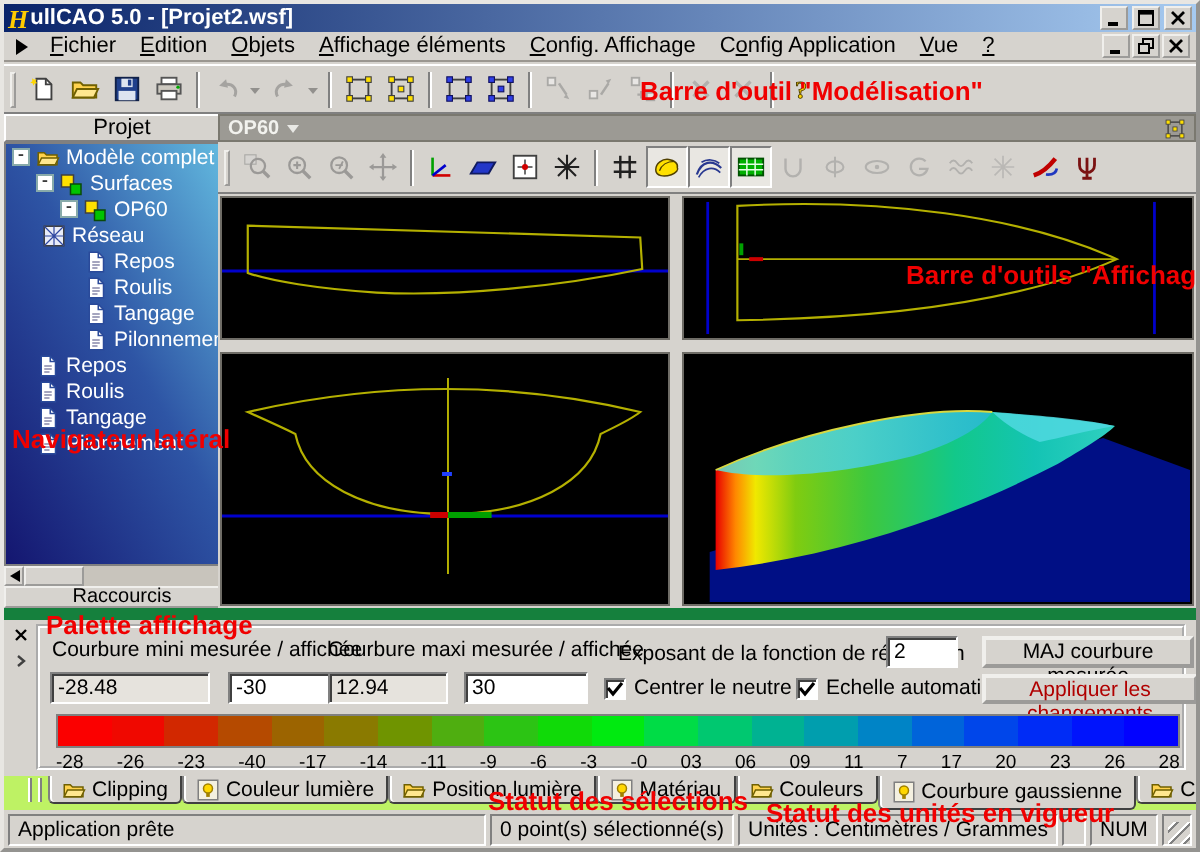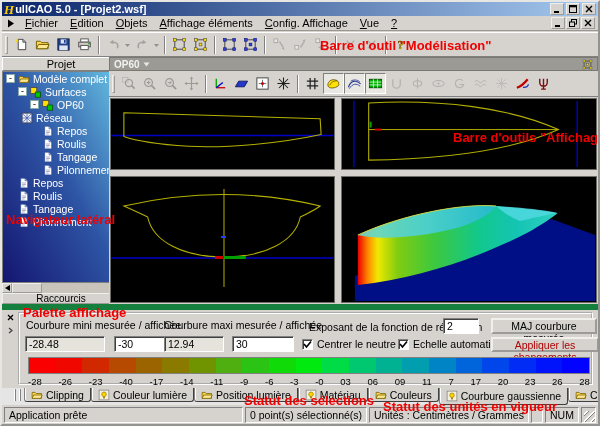--- a/index.html
+++ b/index.html
@@ -71,21 +71,21 @@
   .pfield.ro{background:#e6e3dd;}
   .pfield.rw{background:#fff;}
   .pbtn{position:absolute;background:#d6d3ce;border:2px outset #f0efec;font-size:10.5px;text-align:center;font-family:"Liberation Sans",sans-serif;padding:0;}
   .pbtn.redtext{color:#b00000;}
   .cbwrap{position:absolute;display:flex;align-items:center;gap:4px;font-size:10.5px;white-space:nowrap;}
   .cbbox{width:11px;height:11px;background:#fff;border:1px solid;border-color:#808080 #fff #fff #808080;box-shadow:inset 1px 1px 0 #404040;display:flex;align-items:center;justify-content:center;}
   .colorbar{position:absolute;left:26px;top:47px;width:562px;height:17px;border:1px solid #808080;display:flex;}
   .cbk{flex:1;}
   .cticks{position:absolute;left:26px;top:66px;width:562px;display:flex;justify-content:space-between;font-size:9.5px;}
   
-  .tabsrow{position:absolute;left:0;top:386px;width:100%;height:17px;background:#e5e5e5;display:flex;align-items:flex-start;padding-left:12px;}
+  .tabsrow{position:absolute;left:0;top:386px;width:100%;height:17px;background:#bef264;display:flex;align-items:flex-start;padding-left:12px;}
   .vgrip{width:3px;height:12px;border-left:1px solid #fff;border-right:1px solid #808080;margin:1px 3px 0 0;}
   .tabspacer{width:22px;}
   .tab{height:14px;display:flex;align-items:center;gap:3px;padding:0 6px;font-size:10.5px;white-space:nowrap;
     background:#d6d3ce;border:1px solid #808080;border-top:none;border-right-color:#404040;border-bottom-color:#404040;
     border-bottom-left-radius:3px;border-bottom-right-radius:3px;box-shadow:inset 1px 0 0 #fff;}
   .tab.active{height:17px;z-index:2;position:relative;}
   
   .statusbar{position:absolute;left:0;top:403px;width:100%;height:19px;background:#d6d3ce;display:flex;gap:2px;padding:2px 2px 1px 2px;}
   .sp{border:1px solid;border-color:#808080 #fff #fff #808080;font-size:10.5px;padding:1px 4px;white-space:nowrap;overflow:hidden;}
   .sp1{flex:1;}
@@ -130,20 +130,21 @@
         <svg width="8" height="9" viewBox="0 0 8 9">
           <path d="M1 0.5l6 4-6 4z" fill="#000"></path>
         </svg>
       </span>
     <span id="menu-items" style="display:flex;">
         <span class="menu-item"><u>F</u>ichier</span>
         <span class="menu-item"><u>E</u>dition</span>
         <span class="menu-item"><u>O</u>bjets</span>
         <span class="menu-item"><u>A</u>ffichage éléments</span>
         <span class="menu-item"><u>C</u>onfig. Affichage</span>
+        <span class="menu-item">C<u>o</u>nfig Application</span>
         <span class="menu-item"><u>V</u>ue</span>
         <span class="menu-item"><u>?</u></span>
       </span>
     <span class="mdibtns">
       <span class="winbtn">
           <svg width="8" height="8" viewBox="0 0 8 8">
             <rect x="1" y="6" width="5" height="2" fill="#000"></rect>
           </svg>
         </span>
       <span class="winbtn">

